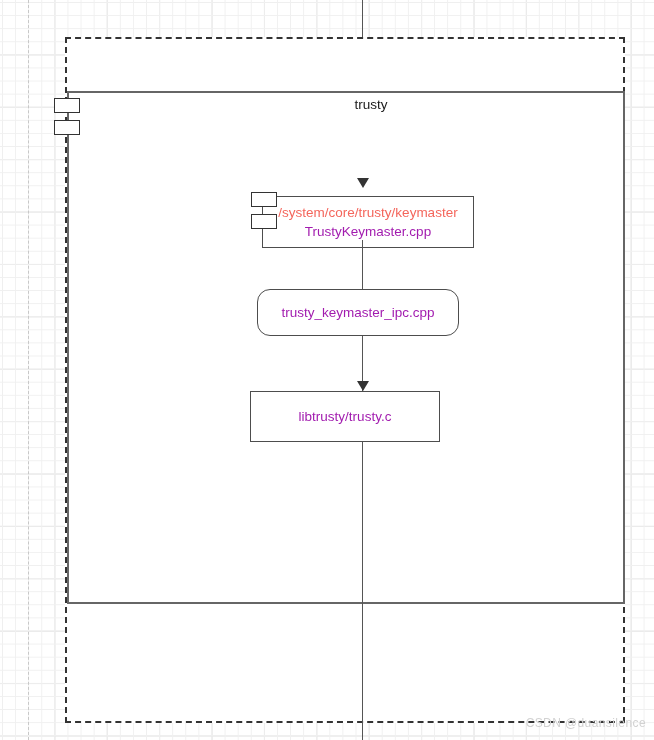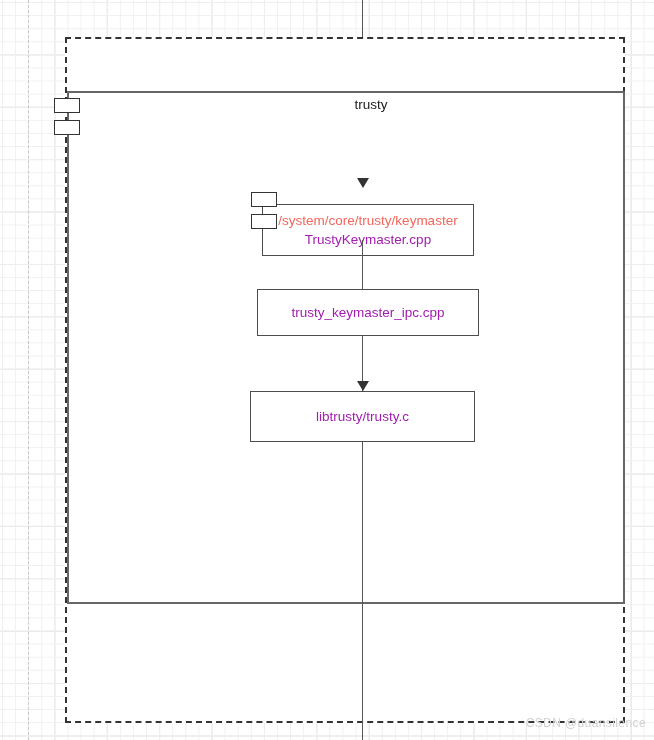--- a/index.html
+++ b/index.html
@@ -120,34 +120,35 @@
     line-height: 19px;
     text-align: center;
     white-space: nowrap;
   }
   .node .label.path {
     color: #f4665c;
   }
 
   #node-keymaster {
     left: 262px;
-    top: 204px;
+    top: 196px;
     width: 212px;
     height: 52px;
   }
   #node-ipc {
     left: 257px;
     top: 289px;
-    width: 222px;
+    width: 202px;
     height: 47px;
+    border-radius: 13px;
   }
   #node-libtrusty {
     left: 250px;
     top: 391px;
-    width: 225px;
+    width: 190px;
     height: 51px;
   }
 
   
   .vline {
     position: absolute;
     width: 0;
     border-left: 1.6px solid #555555;
   }
   .arrowhead {

